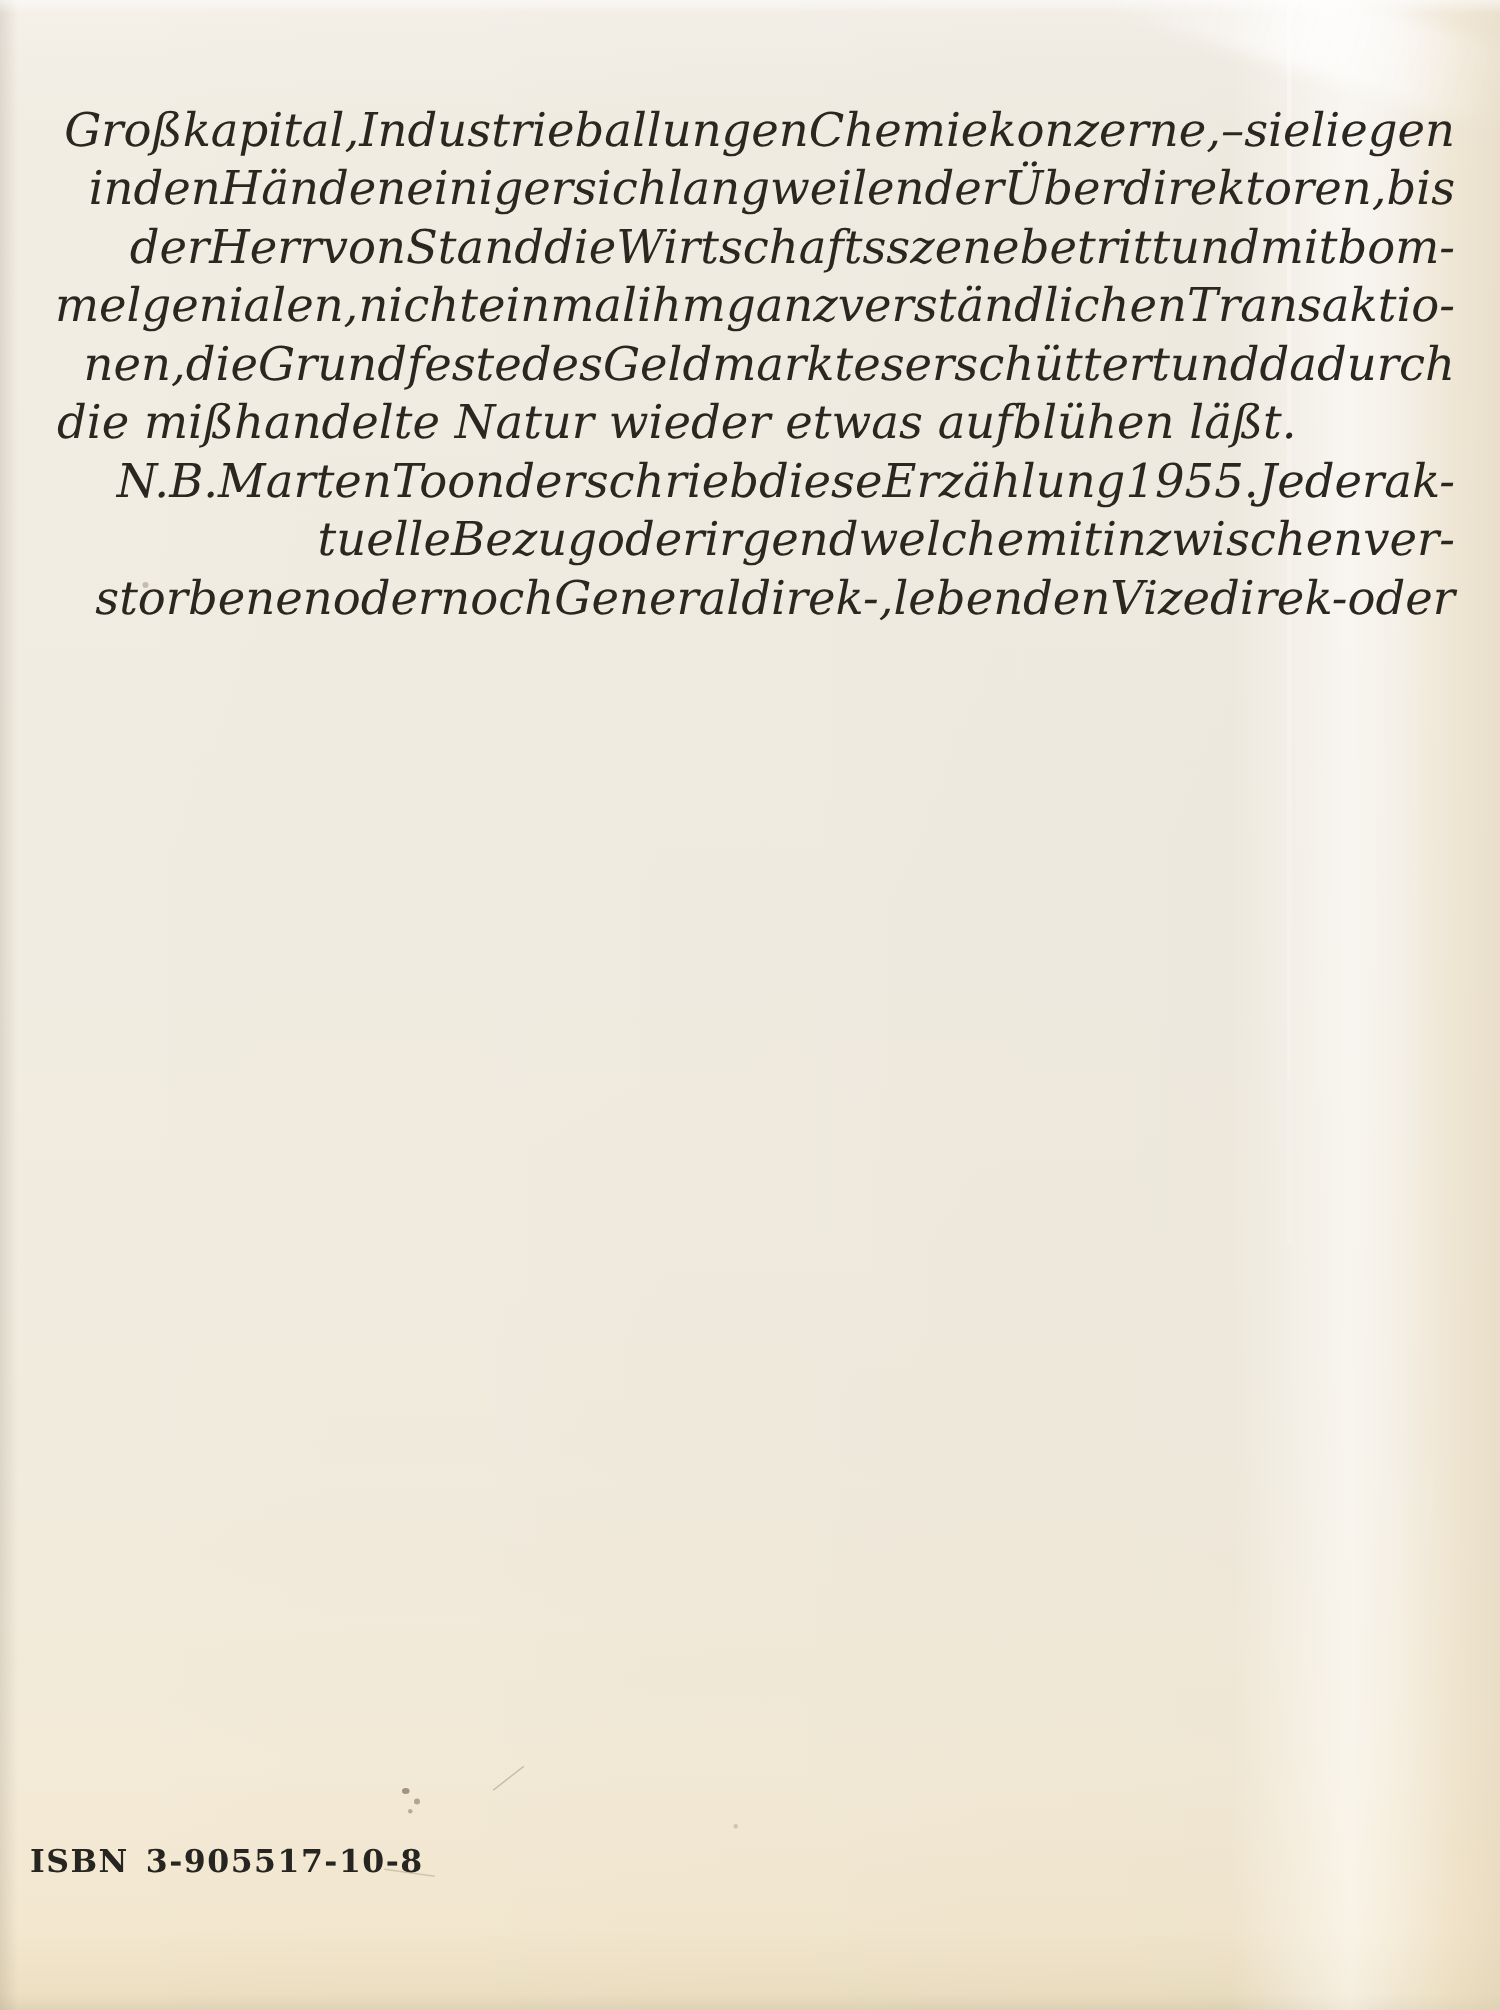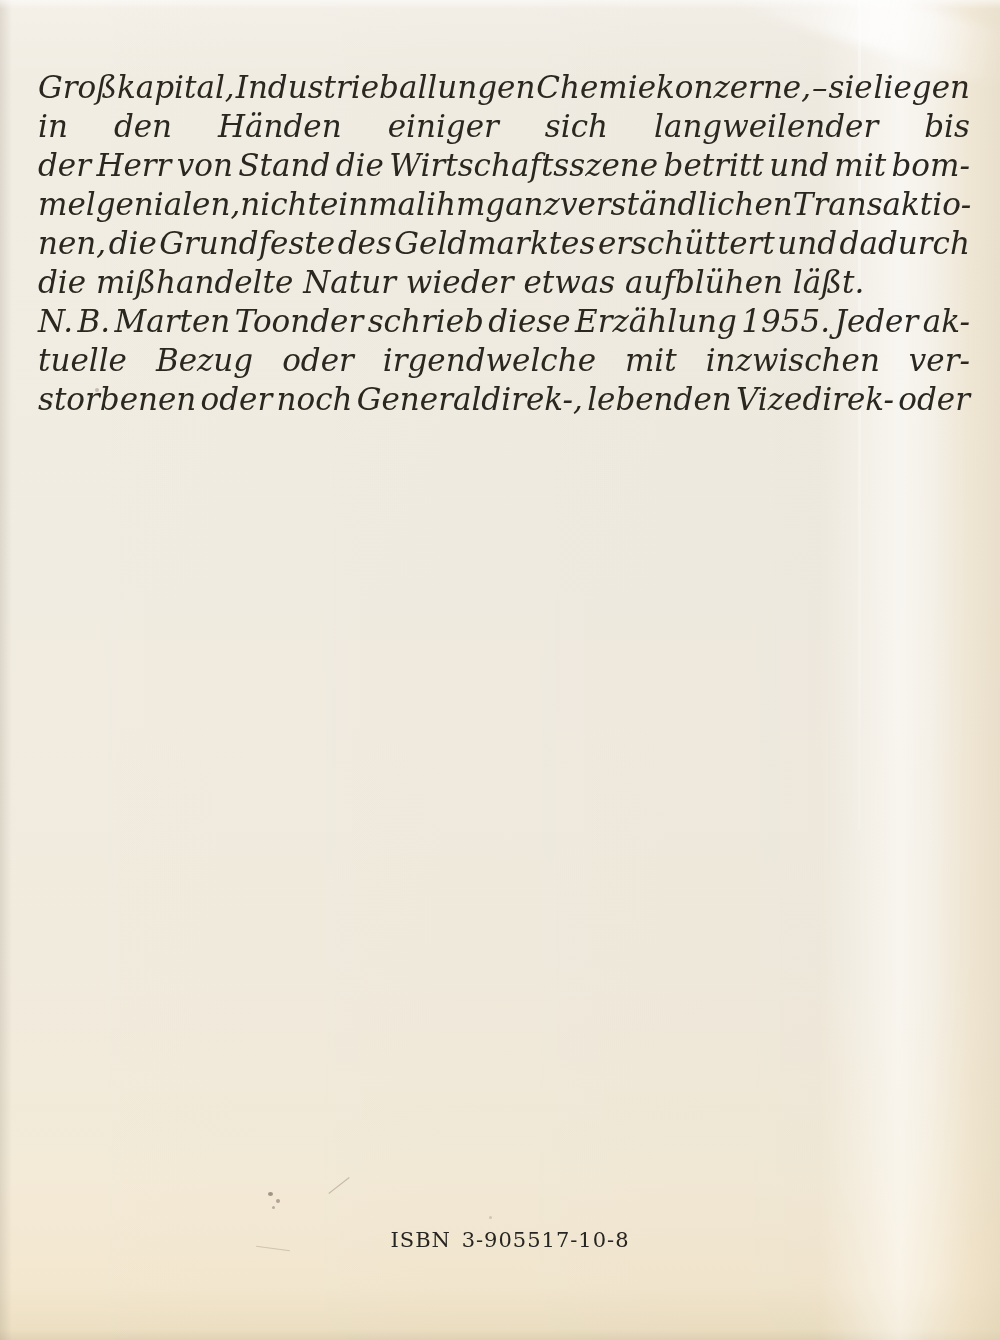--- a/index.html
+++ b/index.html
@@ -50,28 +50,27 @@
     pointer-events: none;
   }
   .text-block {
     position: absolute; left: 38px; right: 30px; top: 68px;
     color: #29271f;
     font-style: italic;
     font-size: 31px;
     line-height: 39px;
   }
   .line { height: 39px; white-space: nowrap; }
-  .line.justify { display: flex; justify-content: space-between; white-space: normal; }
+  .line.justify { display: flex; justify-content: flex-end; white-space: normal; }
   .isbn {
     position: absolute; left: 0; right: 0; top: 1228px;
-    text-align: center;
     padding-left: 20px;
     color: #272521;
     font-style: normal;
-    font-weight: 400;
+    font-weight: 700;
     font-size: 21px;
     letter-spacing: 1px;
     word-spacing: 3px;
   }
   .speck { position: absolute; border-radius: 50%; background: rgba(96,74,66,0.55); pointer-events: none; }
   .speck.s1 { left: 268px; top: 1192px; width: 5px; height: 4px; }
   .speck.s2 { left: 276px; top: 1199px; width: 4px; height: 4px; opacity: .8; }
   .speck.s3 { left: 272px; top: 1206px; width: 3px; height: 3px; opacity: .7; }
   .speck.s4 { left: 95px;  top: 388px;  width: 4px; height: 4px; opacity: .55; }
   .speck.s5 { left: 489px; top: 1216px; width: 3px; height: 3px; opacity: .4; }
@@ -105,20 +104,21 @@
         <span>sie</span>
         <span>liegen</span>
       </div>
     <div class="line justify">
         <span>in</span>
         <span>den</span>
         <span>Händen</span>
         <span>einiger</span>
         <span>sich</span>
         <span>langweilender</span>
+        <span>Überdirektoren,</span>
         <span>bis</span>
       </div>
     <div class="line justify">
         <span>der</span>
         <span>Herr</span>
         <span>von</span>
         <span>Stand</span>
         <span>die</span>
         <span>Wirtschaftsszene</span>
         <span>betritt</span>

